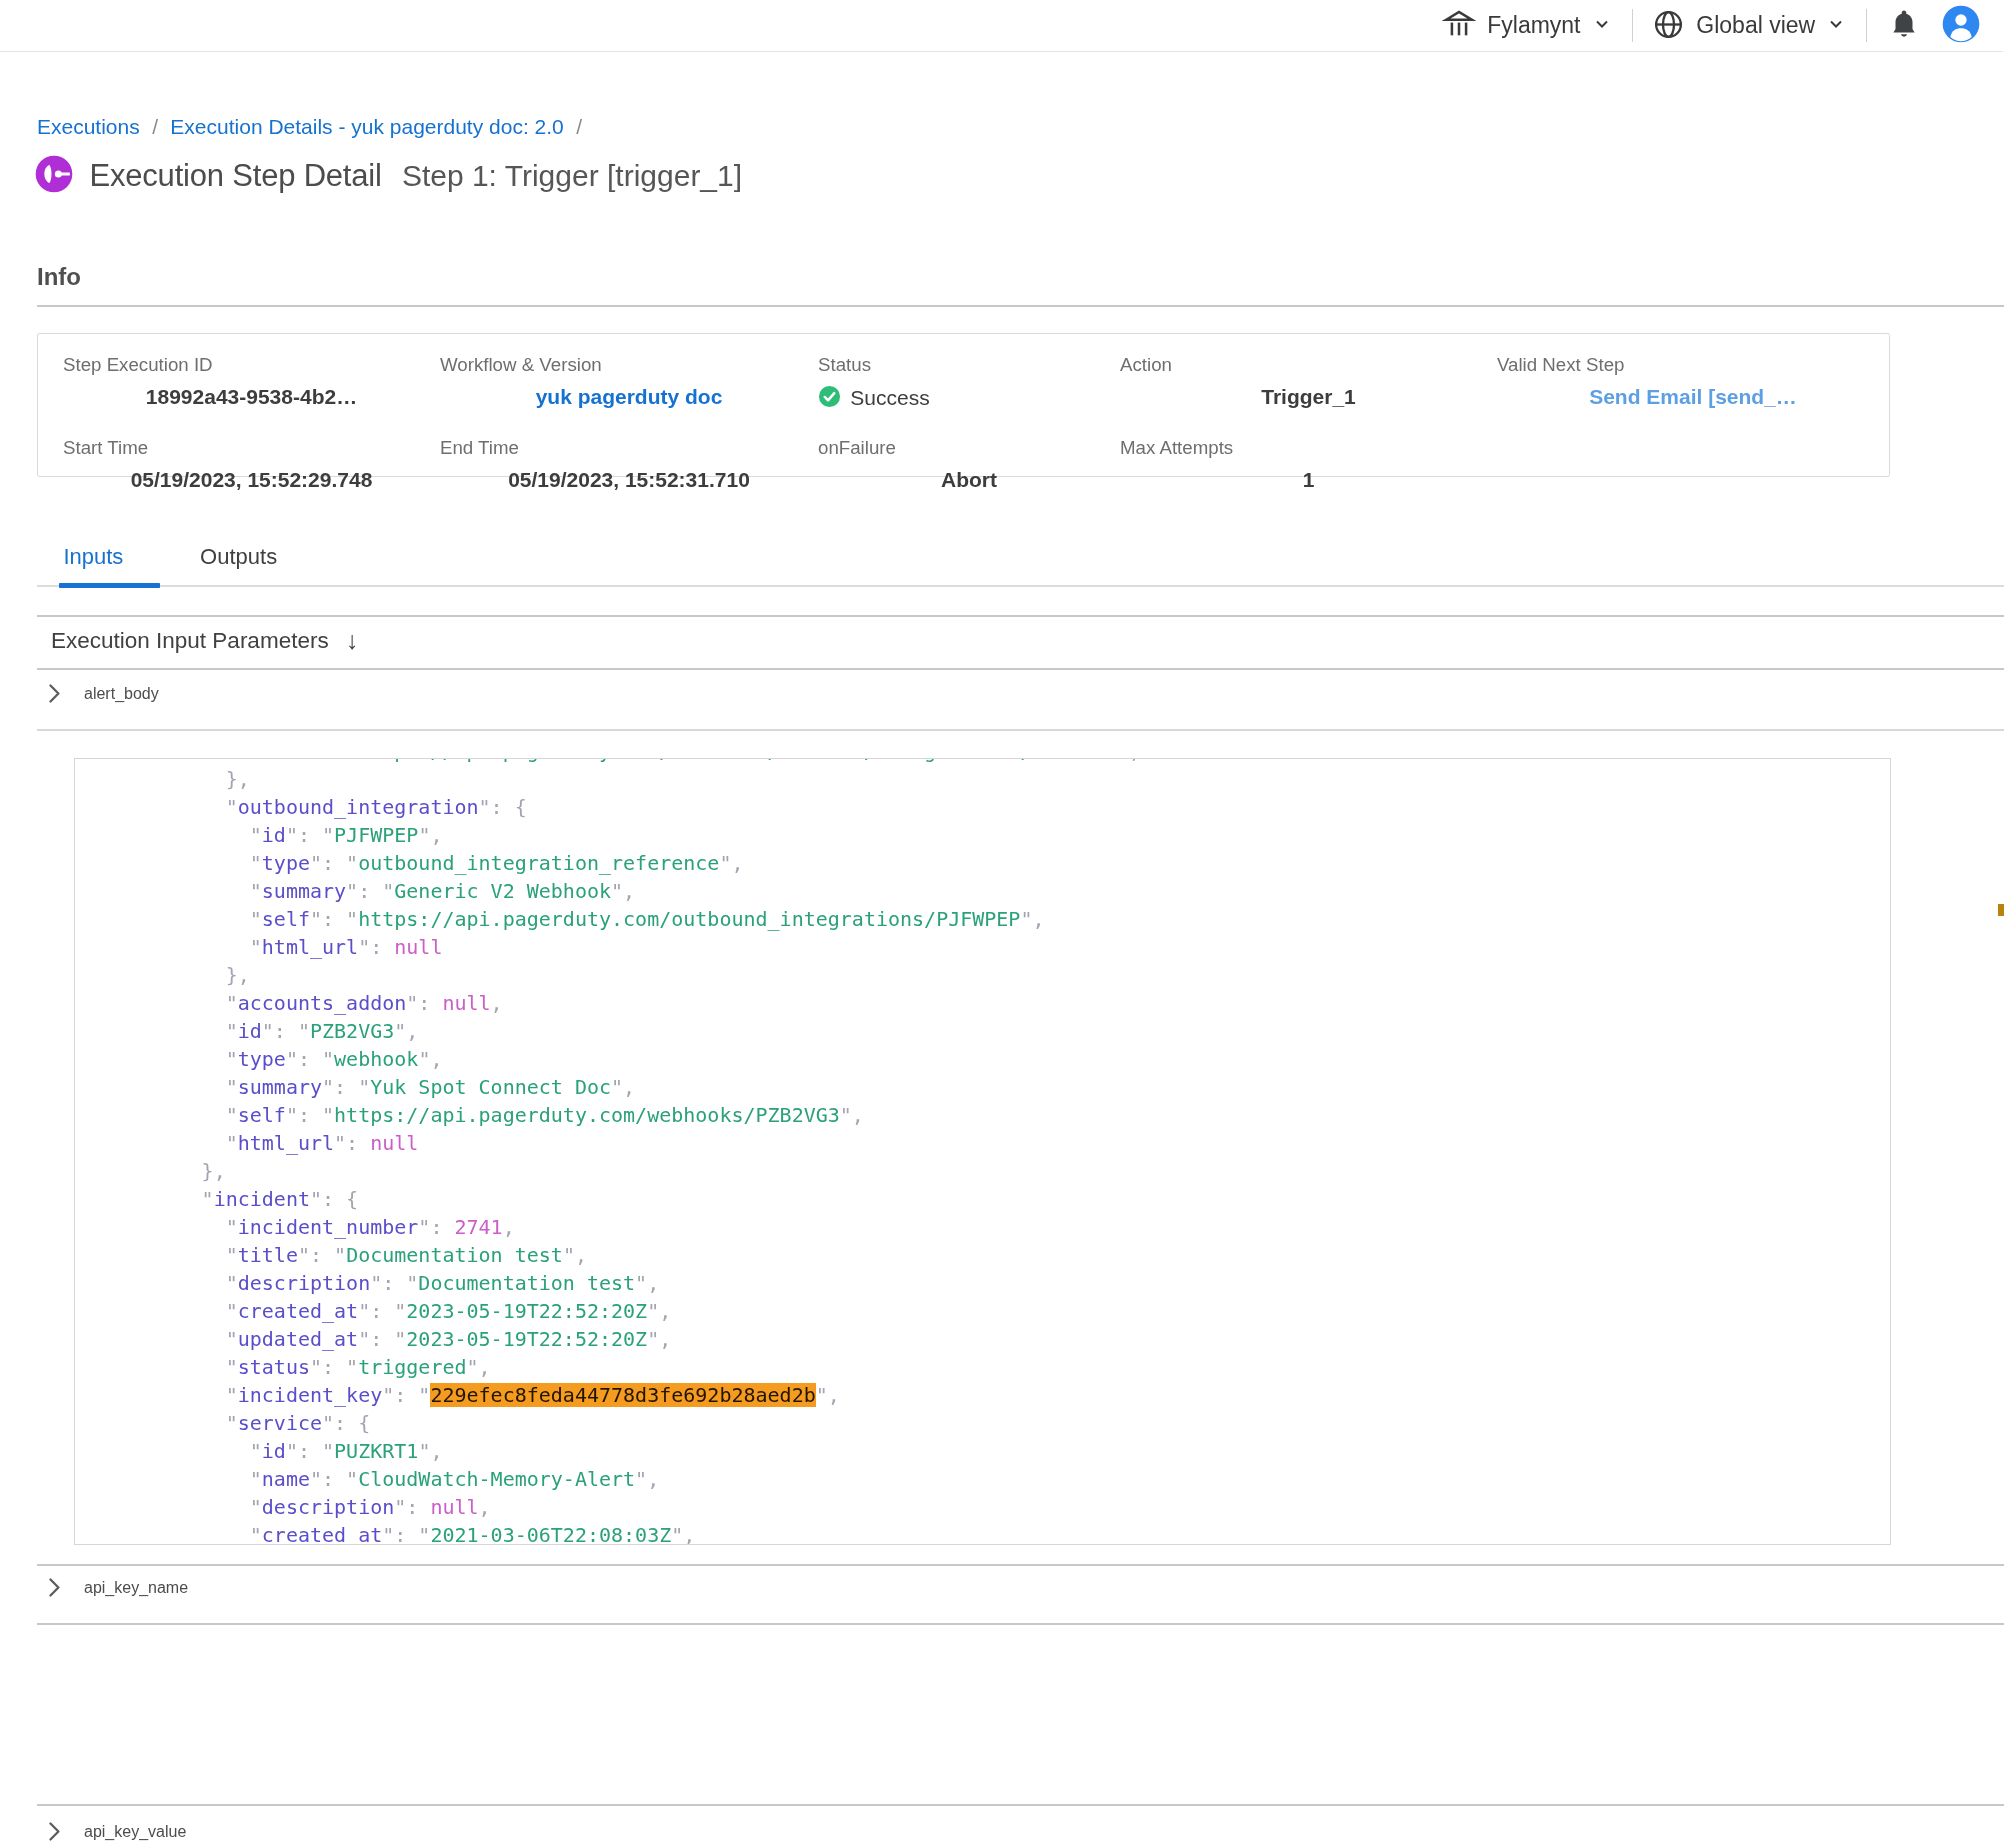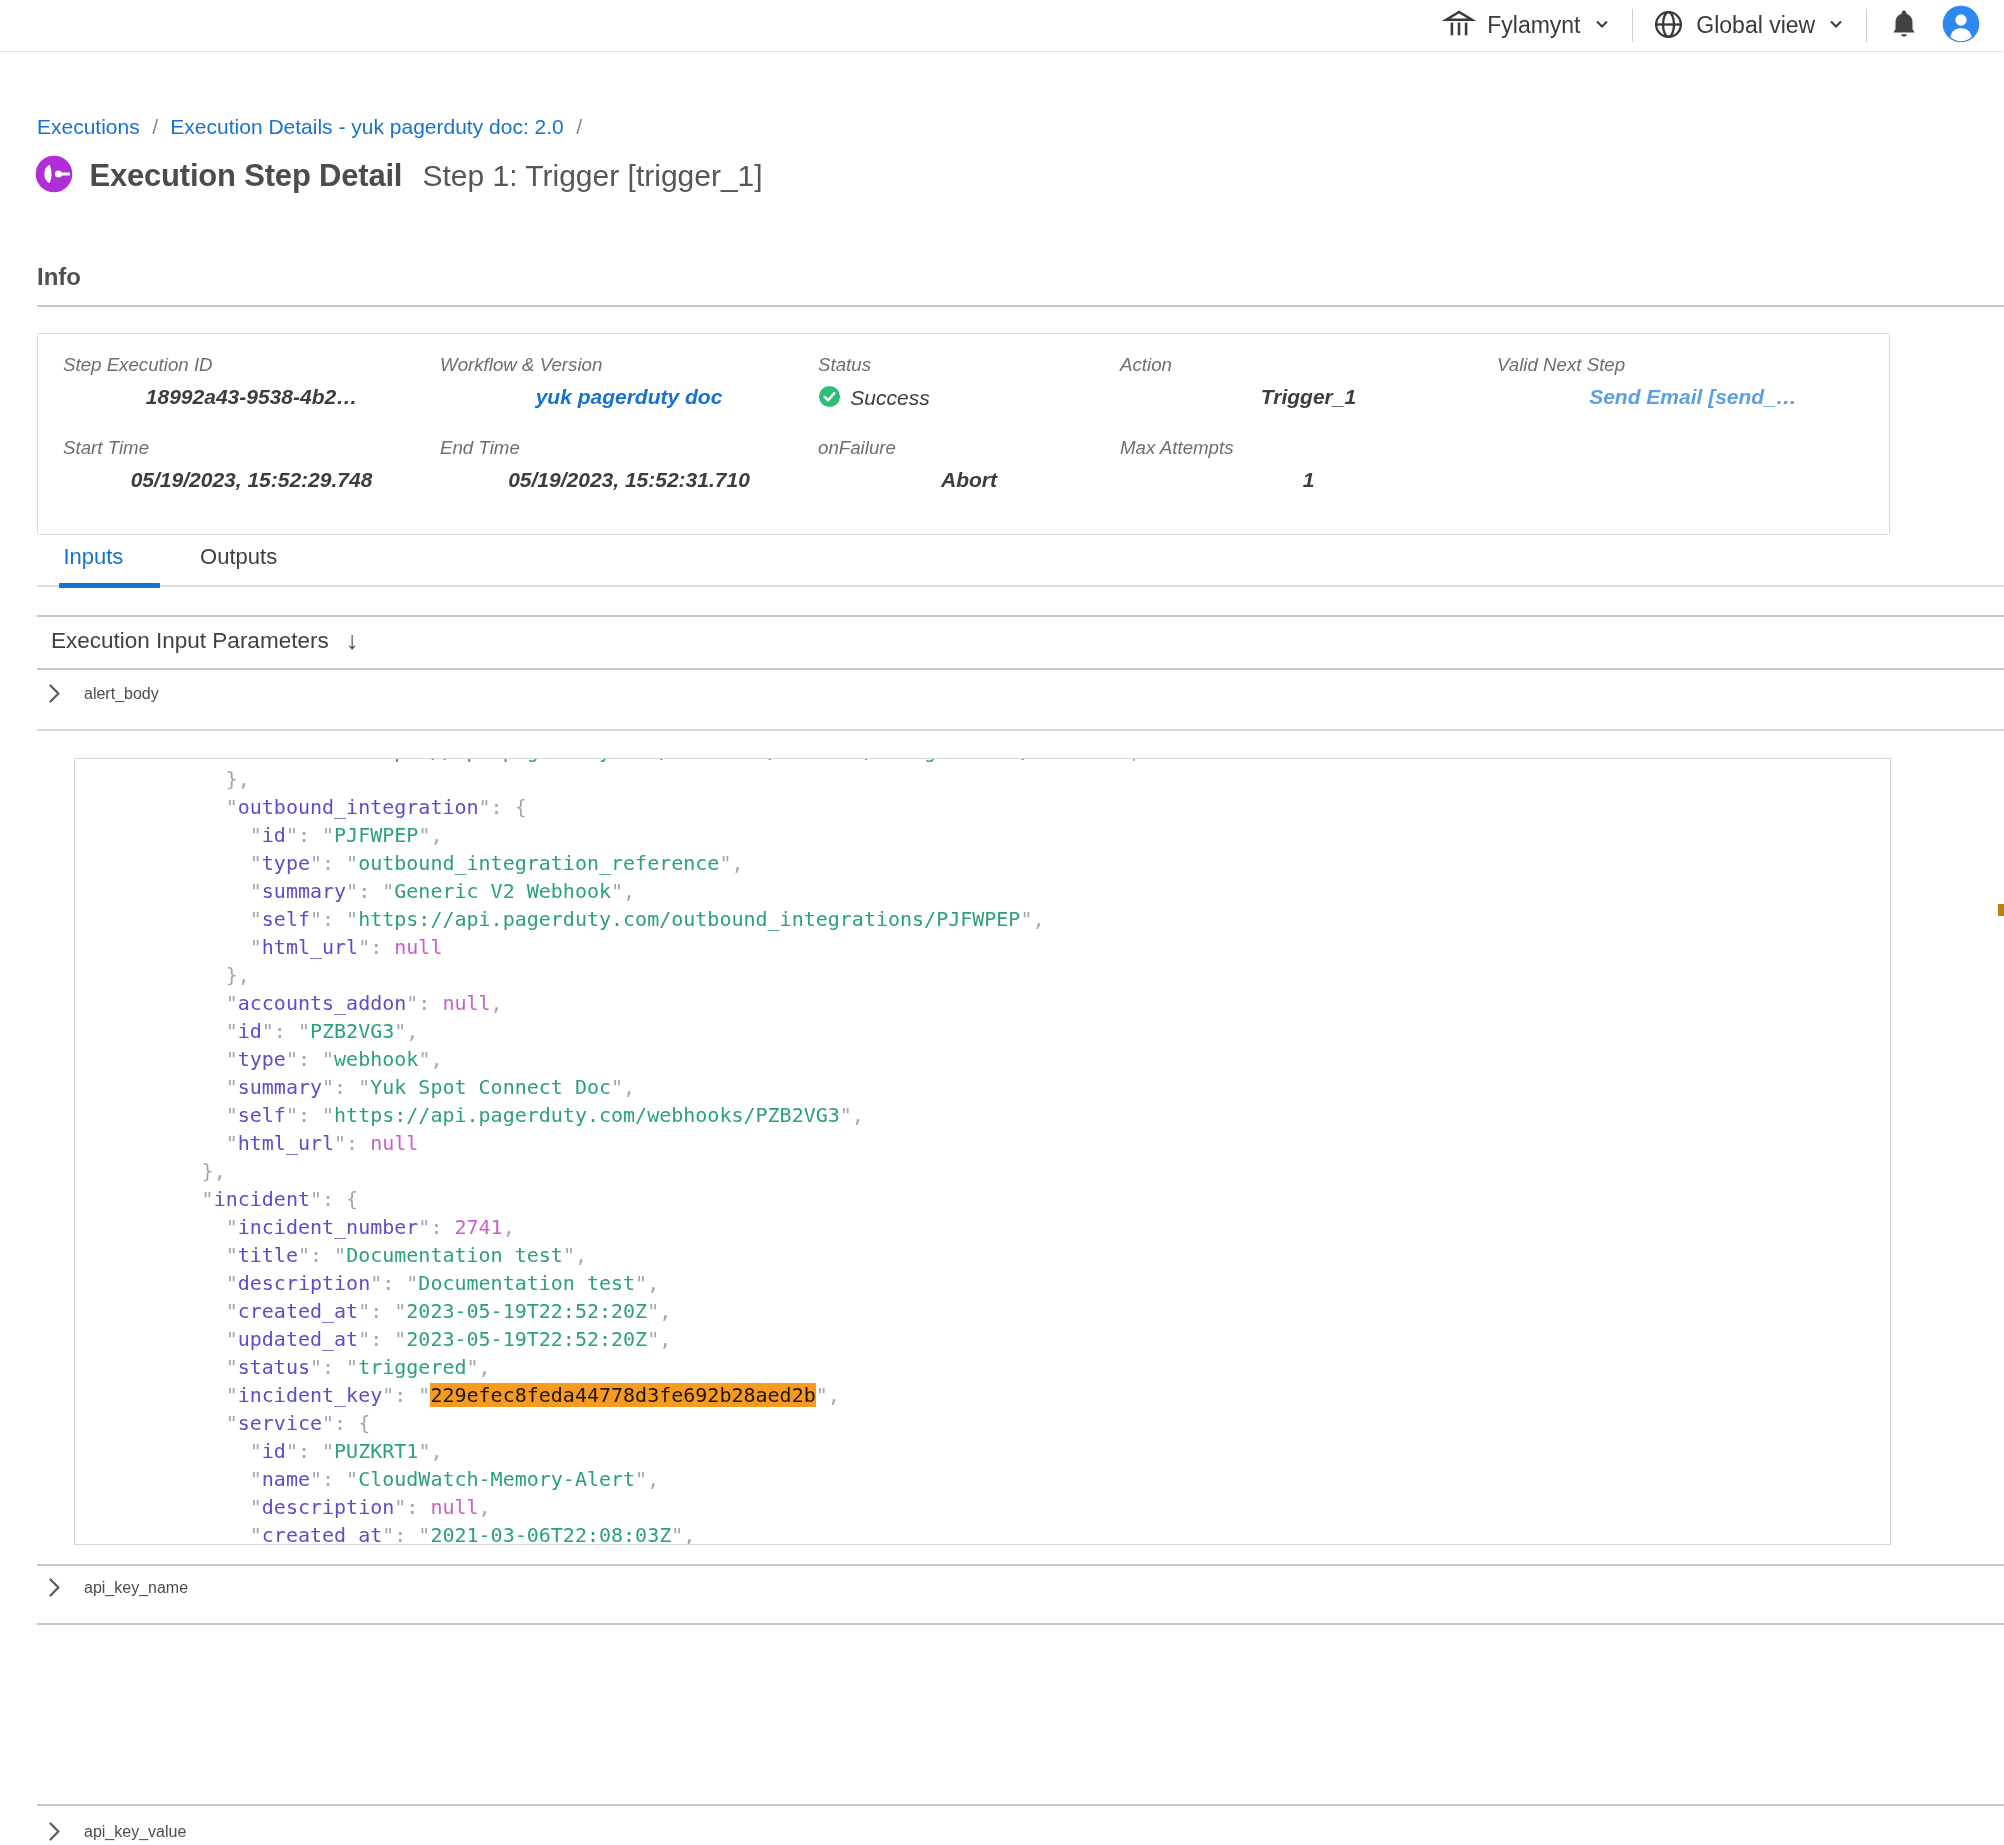--- a/index.html
+++ b/index.html
@@ -15,32 +15,32 @@
   .tb-sep { width:0.8px; height:33px; background:#d0d0d0; }
   .icon-btn { border:none; background:none; display:flex; align-items:center; cursor:pointer; }
 
   
   .breadcrumb { position:absolute; left:37px; top:115px; font-size:21px; display:flex; gap:12.4px; align-items:center; }
   .crumb { color:#1672d0; text-decoration:none; cursor:pointer; }
   .crumb-sep { color:#8a8a8a; }
 
   
   .title-row { position:absolute; left:34px; top:154px; display:flex; align-items:center; gap:15.5px; }
-  .title-main { font-size:31px; font-weight:700; color:#4c4c4c; letter-spacing:-0.2px; }
+  .title-main { font-size:31px; font-weight:400; color:#4c4c4c; letter-spacing:-0.2px; }
   .title-sub { font-size:30px; font-weight:400; color:#565656; margin-left:4.7px; }
   .scope-select { position:absolute; left:1557px; top:154px; width:309px; height:50px; border:1.6px solid #bdbdbd; border-radius:3.9px; background:#fff; display:flex; align-items:center; justify-content:space-between; padding:0 22px; cursor:pointer; }
   .scope-select .val { font-size:22px; color:#4a4a4a; }
   .tri-down { width:0; height:0; border-left:9.3px solid transparent; border-right:9.3px solid transparent; border-top:11.7px solid #3f3f3f; }
 
   
   .info-heading { position:absolute; left:37px; top:263px; font-size:24px; color:#4f4f4f; }
   .hr { position:absolute; left:37px; right:0; height:2.3px; background:#c8c8c8; }
   .hr-a { top:305px; }
-  .info-card { position:absolute; left:37px; top:333px; width:1853px; height:202px; border:0.8px solid #d9d9d9; border-radius:2.3px; background:#fff;
-               display:grid; grid-template-columns:377px 378px 302px 377px 1fr; grid-auto-rows:61px; row-gap:22px; padding:20px 0 0 25px;font-style:italic; }
+  .info-card { position:absolute; left:37px; top:333px; width:1853px; height:144px; border:0.8px solid #d9d9d9; border-radius:2.3px; background:#fff;
+               display:grid; grid-template-columns:377px 378px 302px 377px 1fr; grid-auto-rows:61px; row-gap:22px; padding:20px 0 0 25px; }
   .f-label { font-size:18.7px; color:#6e6e6e; margin-bottom:9.3px; }
   .f-value { font-size:21px; font-weight:700; color:#3d3d3d;text-align:center; }
   .f-value.link { color:#1672d0; cursor:pointer; }
   .f-value.link-light { color:#5d9fe3; font-weight:700; cursor:pointer; }
   .status-wrap { display:flex; align-items:center; gap:9.3px; }
   .status-text { font-size:21px; color:#3d3d3d; font-weight:400; }
 
   
   .tabs { position:absolute; left:37px; top:544px; display:flex; gap:24px; }
   .tab { font-size:22px; color:#3f3f3f; padding:0 26.4px 0 26.4px; cursor:pointer; }

